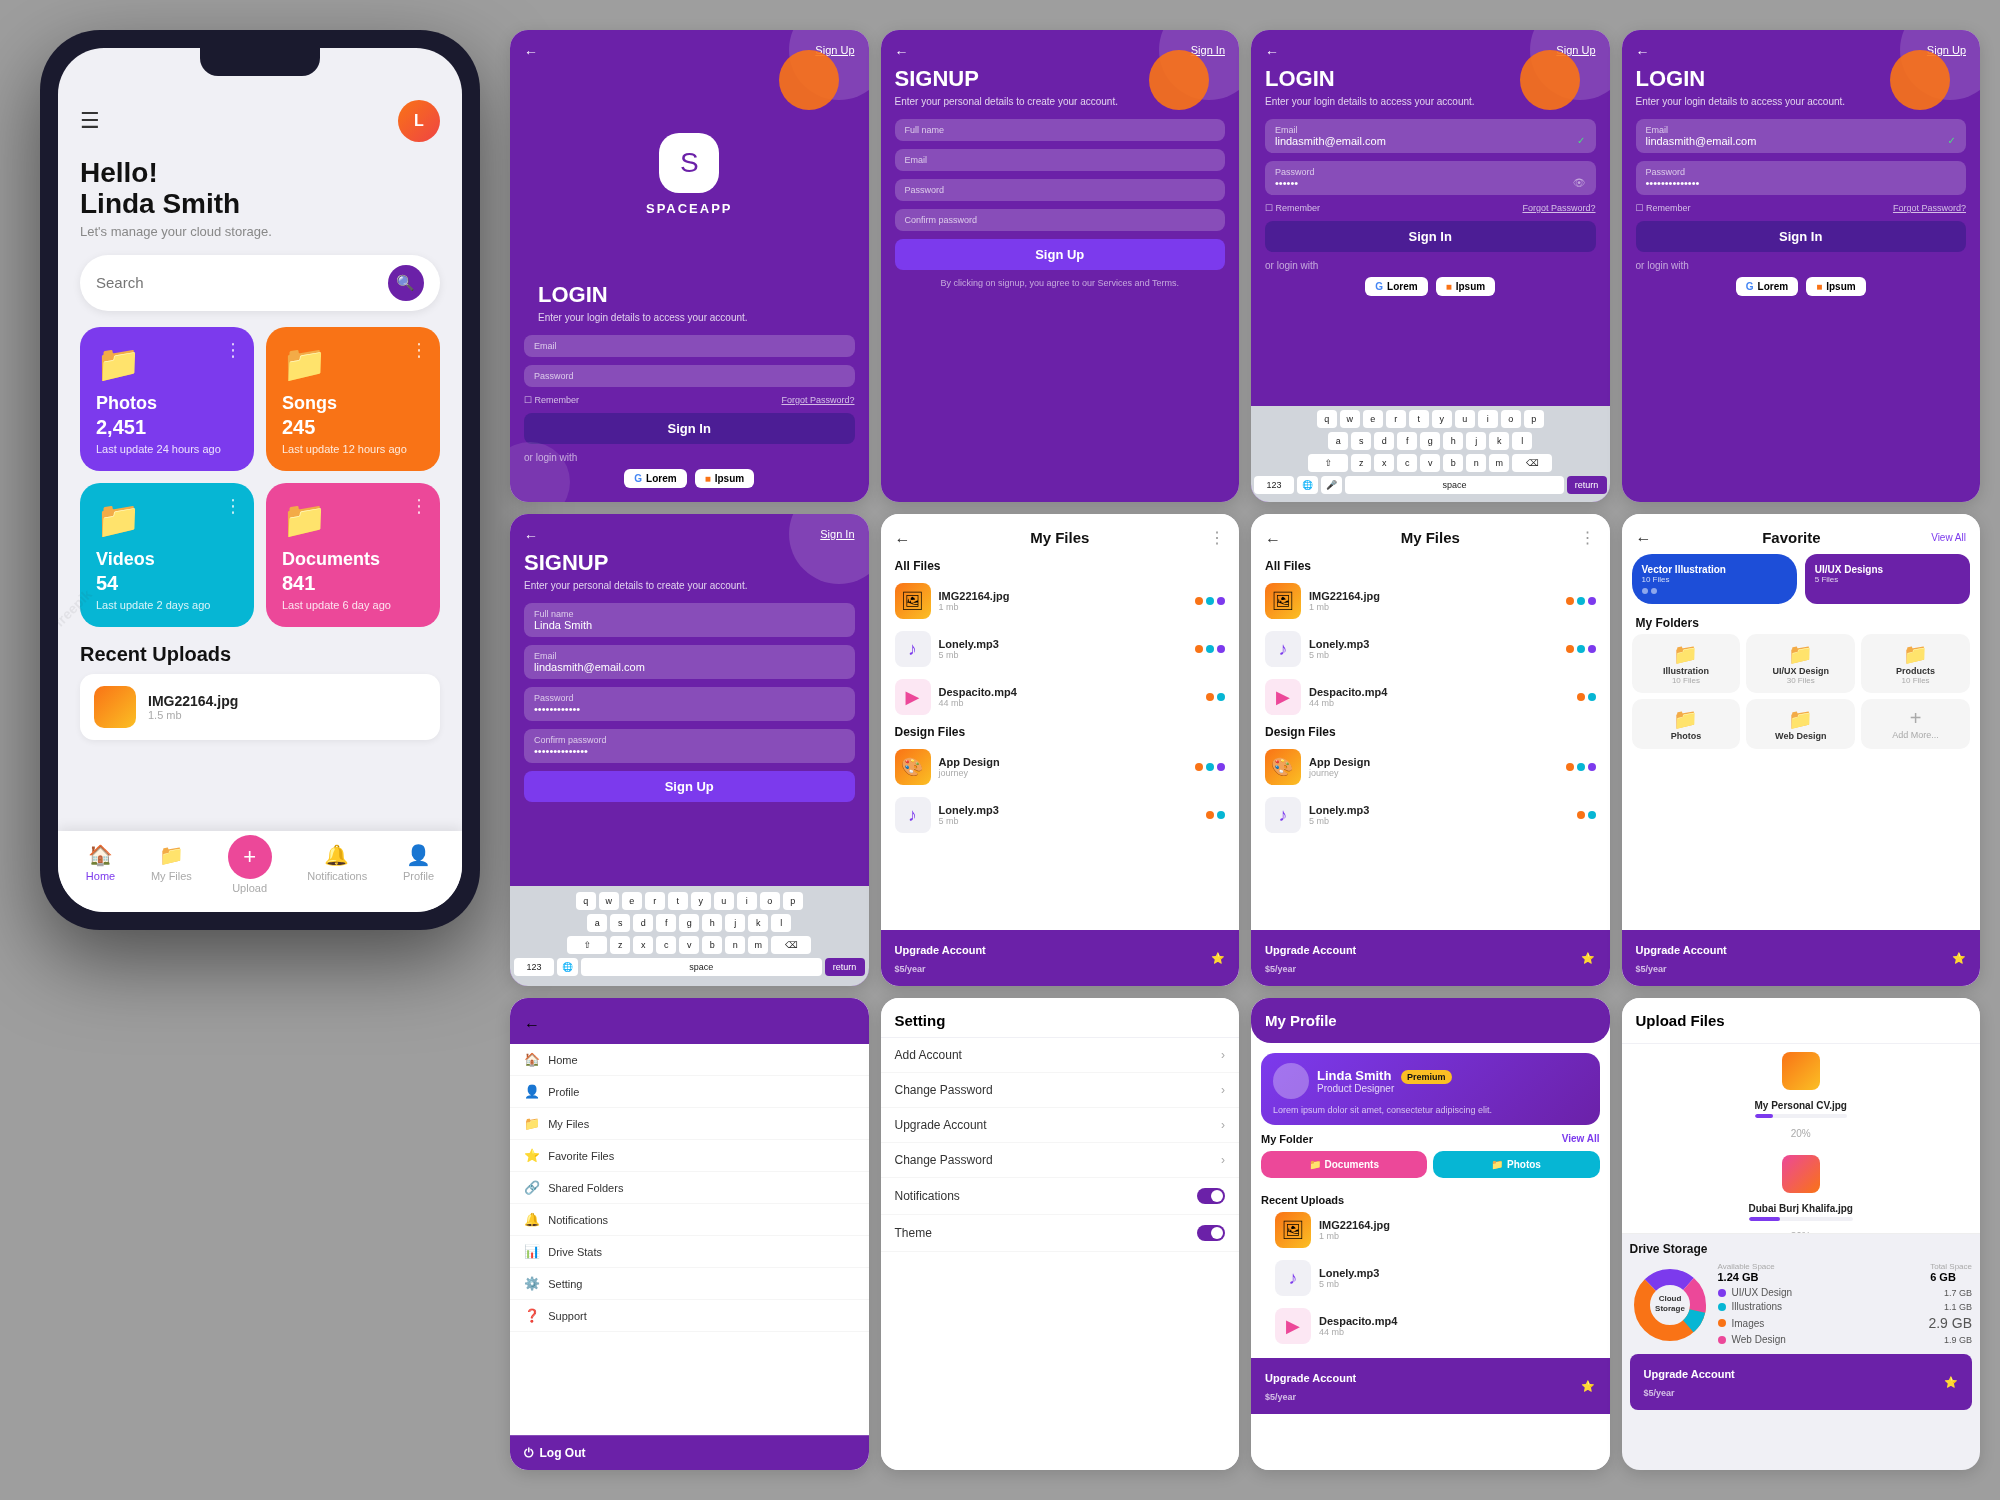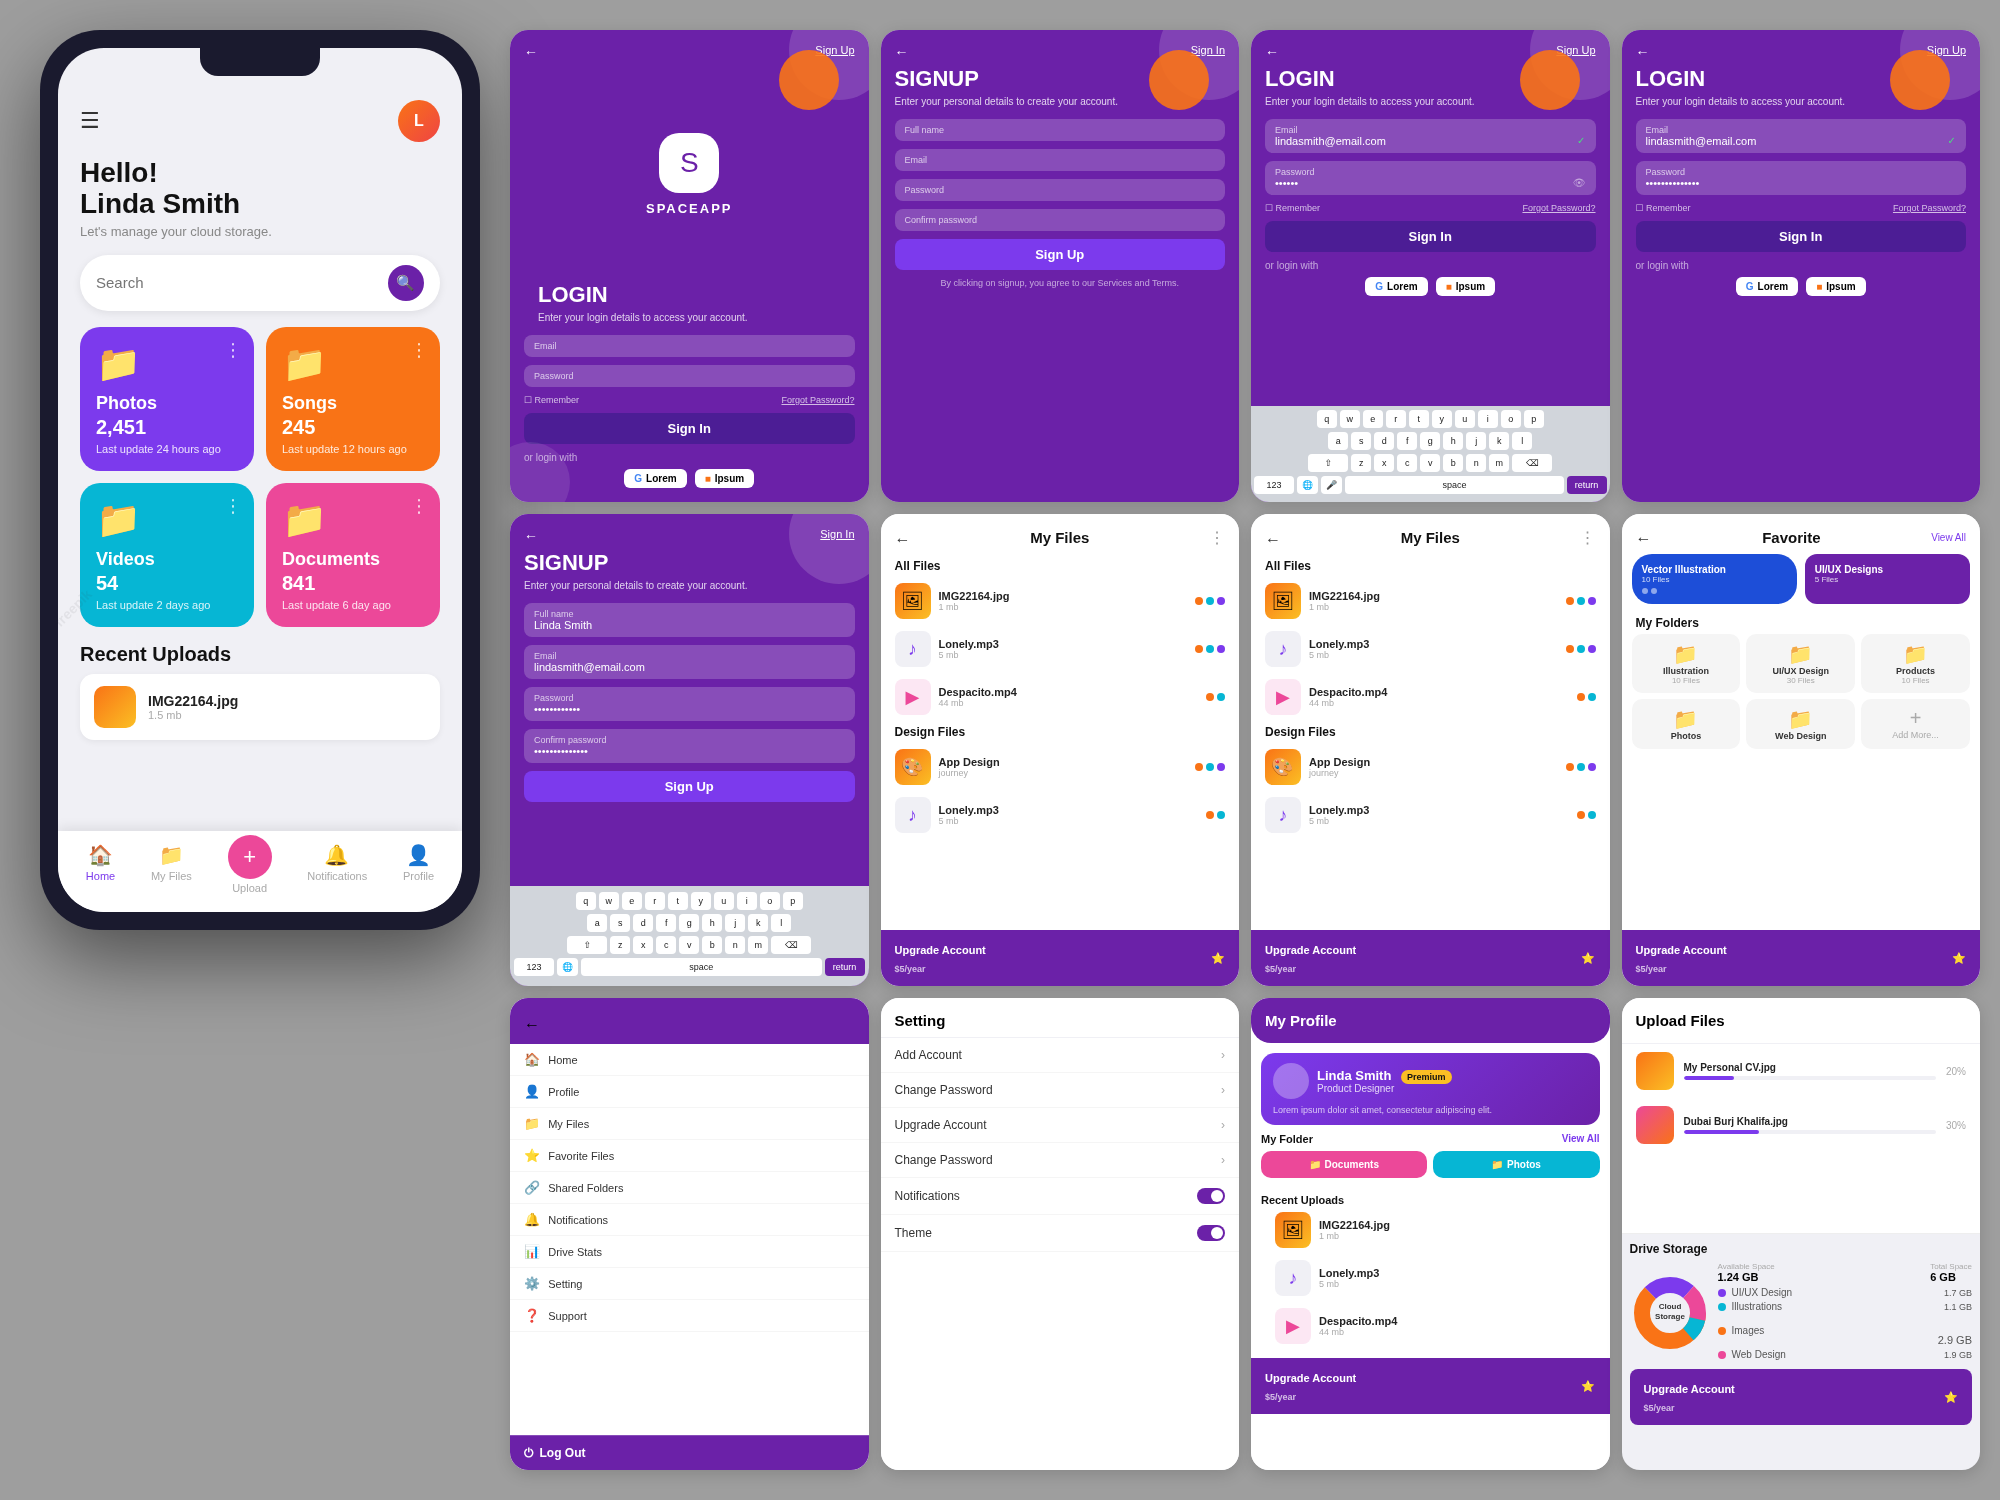--- a/index.html
+++ b/index.html
@@ -364,21 +364,21 @@
       font-size: 10px; font-weight: 600; text-align: center;
     }
     .folder-mini.blue { background: #06b6d4; }
 
     
     .upload-screen { background: white; height: 100%; }
     .upload-header { padding: 14px; border-bottom: 1px solid #f0f0f5; }
     .upload-header h3 { font-size: 15px; font-weight: 700; }
     .upload-item {
       display: flex; align-items: center;
-      padding: 8px 14px; gap: 10px;
+      padding: 8px 14px; gap: 10px; flex-direction: column;
     }
     .upload-thumb {
       width: 38px; height: 38px; border-radius: 8px;
       background: linear-gradient(135deg, #f97316, #fbbf24);
       flex-shrink: 0;
     }
     .upload-progress-bar {
       flex: 1; height: 4px; background: #f0f0f5;
       border-radius: 2px; overflow: hidden;
     }
@@ -1181,21 +1181,21 @@
             <span style="margin-left:auto;font-size:9px;">1.7 GB</span>
           </div>
           <div class="legend-item">
             <div class="legend-dot" style="background:#06b6d4;"></div>
             <span>Illustrations</span>
             <span style="margin-left:auto;font-size:9px;">1.1 GB</span>
           </div>
           <div class="legend-item">
             <div class="legend-dot" style="background:#f97316;"></div>
             <span>Images</span>
-            <span style="margin-left:auto;font-size:11px;margin-top:19px;">2.9 GB</span>
+            <span style="margin-left:auto;font-size:14px;">2.9 GB</span>
           </div>
           <div class="legend-item">
             <div class="legend-dot" style="background:#ec4899;"></div>
             <span>Web Design</span>
             <span style="margin-left:auto;font-size:9px;">1.9 GB</span>
           </div>
         </div>
       </div>
       <div class="upgrade-bar" style="margin-top:6px;border-radius:8px;">
         <div>

